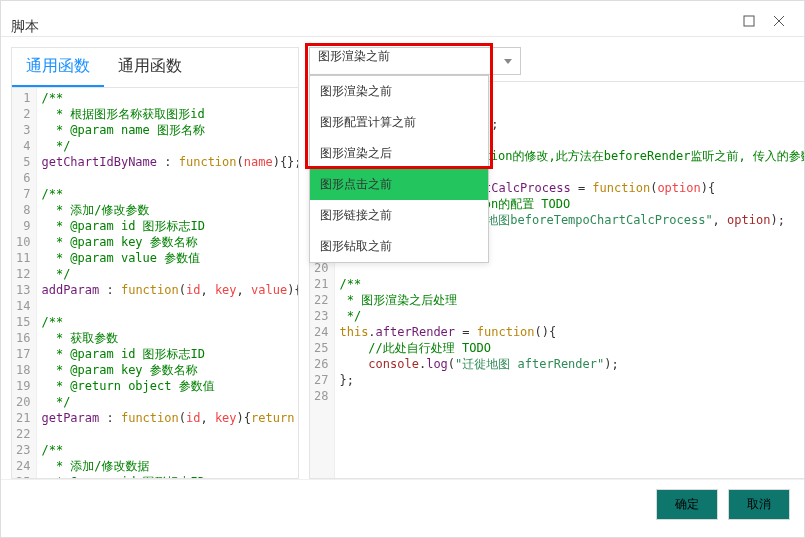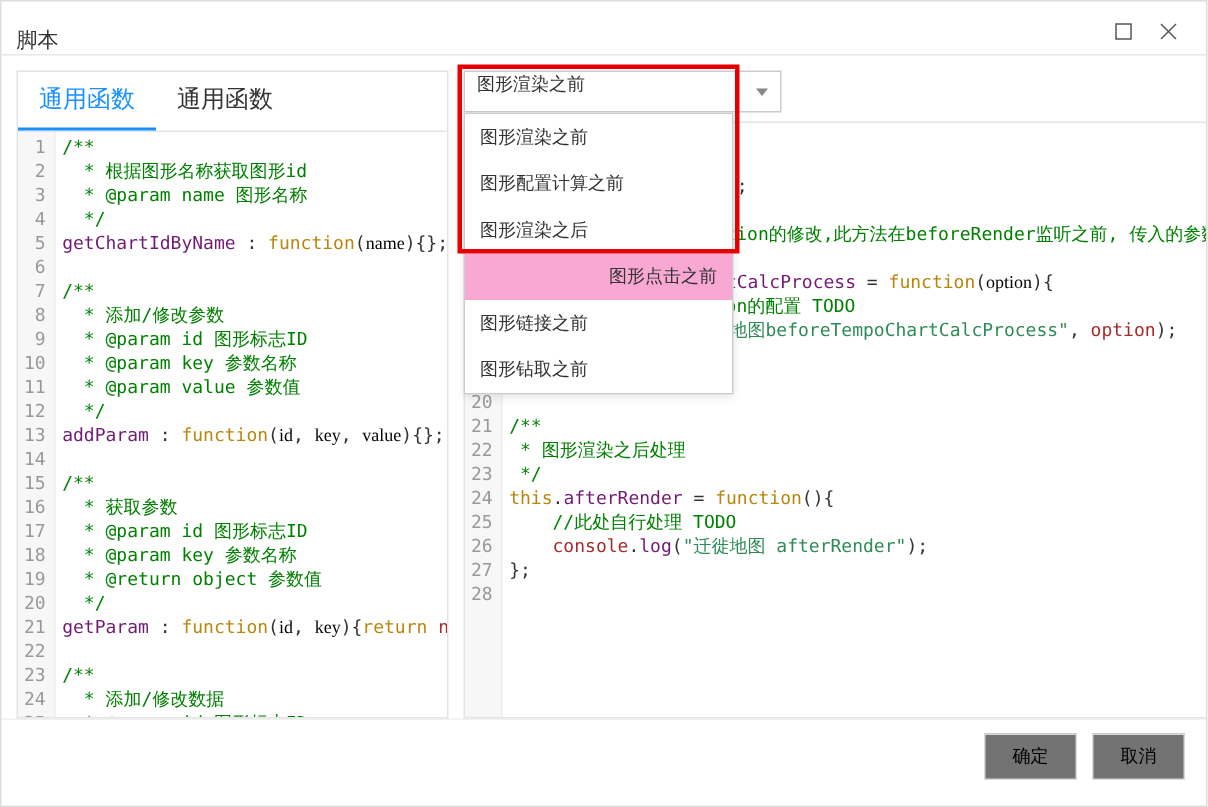--- a/index.html
+++ b/index.html
@@ -15,34 +15,34 @@
 .tab.active { border-bottom: 2px solid #1890ff; color: #1890ff; }
 .editor { flex: 1; display: flex; overflow: hidden; font-family: Consolas, monospace; font-size: 12px; line-height: 16px; position: relative; }
 .gutter { background: #f7f7f7; color: #999; text-align: right; padding: 2px 6px 2px 4px; user-select: none; white-space: pre; border-right: 1px solid #eee; }
 .code { flex: 1; padding: 2px 4px; white-space: pre; overflow: hidden; }
 .right-panel { flex: 1; display: flex; flex-direction: column; gap: 6px; position: relative; }
 .select-wrap { position: relative; width: 212px; }
 .select-input { width: 100%; height: 28px; border: 1px solid #ccc; padding: 0 24px 0 8px; font-size: 12px; cursor: pointer; background: #fff; position: relative; }
 .select-input::after { content: ""; position: absolute; right: 8px; top: 11px; width: 0; height: 0; border-left: 4px solid transparent; border-right: 4px solid transparent; border-top: 5px solid #888; }
 .dropdown { position: absolute; top: 28px; left: 0; width: 180px; background: #fff; border: 1px solid #ccc; z-index: 10; box-shadow: 0 2px 6px rgba(0,0,0,.1); }
 .dropdown-item { padding: 7px 10px; cursor: pointer; font-size: 12px; }
-.dropdown-item.hover { background: #f9a8d4; text-align: right; }
+.dropdown-item.hover { background: #22c55e; }
 .red-box { position: absolute; pointer-events: none; border: 3px solid #e60000; top: -4px; left: -4px; width: 188px; height: 126px; z-index: 20; }
 .right-editor-wrap { flex: 1; border: 1px solid #e4e4e4; overflow: hidden; }
 .right-editor { display: flex; height: 100%; font-family: Consolas, monospace; font-size: 12px; line-height: 16px; }
 .footer { height: 50px; display: flex; justify-content: flex-end; align-items: center; padding: 0 14px; gap: 10px; border-top: 1px solid #f0f0f0; }
-.btn { border: 1px solid #d9d9d9; background: #737373; padding: 6px 18px; font-size: 12px; cursor: pointer; }
+.btn { border: 1px solid #d9d9d9; background: #0f766e; padding: 6px 18px; font-size: 12px; cursor: pointer; }
 
 .c-cmt { color: #008000; } 
 .c-key { color: #b8860b; text-align: right; } 
 .c-fn  { color: #701a75; } 
 .c-id  { color: #a52a2a; } 
 .c-str { color: #2e8b57; } 
 .c-pun { color: #333; }
-.c-red { color: #000000; font-family: Liberation Serif, serif; } 
+.c-red { color: #ef4444; } 
 </style>
 </head>
 <body>
 
 <div class="titlebar">
   <span class="title">脚本</span>
   <span class="win-btn">
     <svg width="12" height="12" viewBox="0 0 12 12" fill="none">
         <rect x="1" y="1" width="10" height="10" stroke-width="1"></rect>
       </svg>

